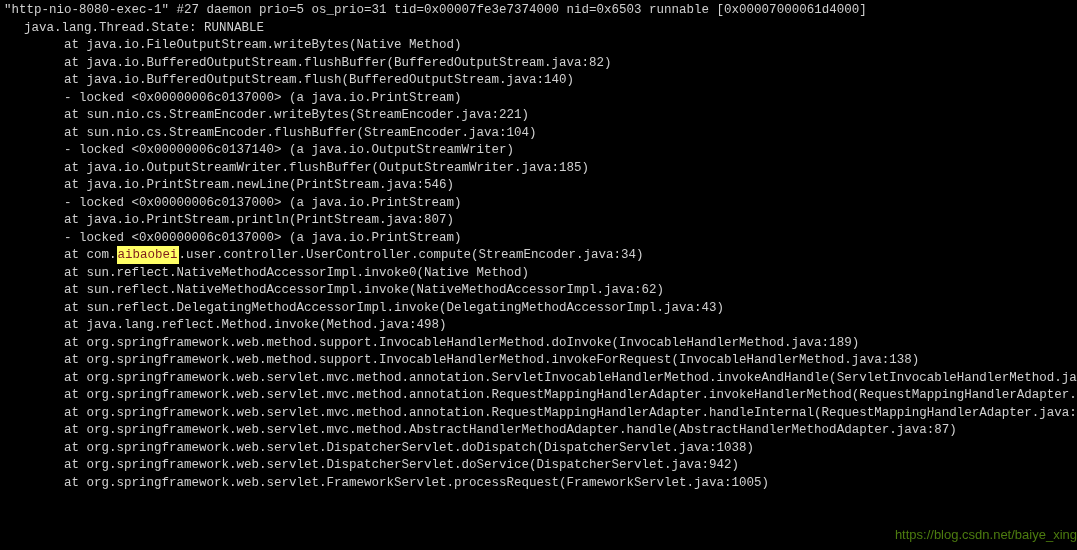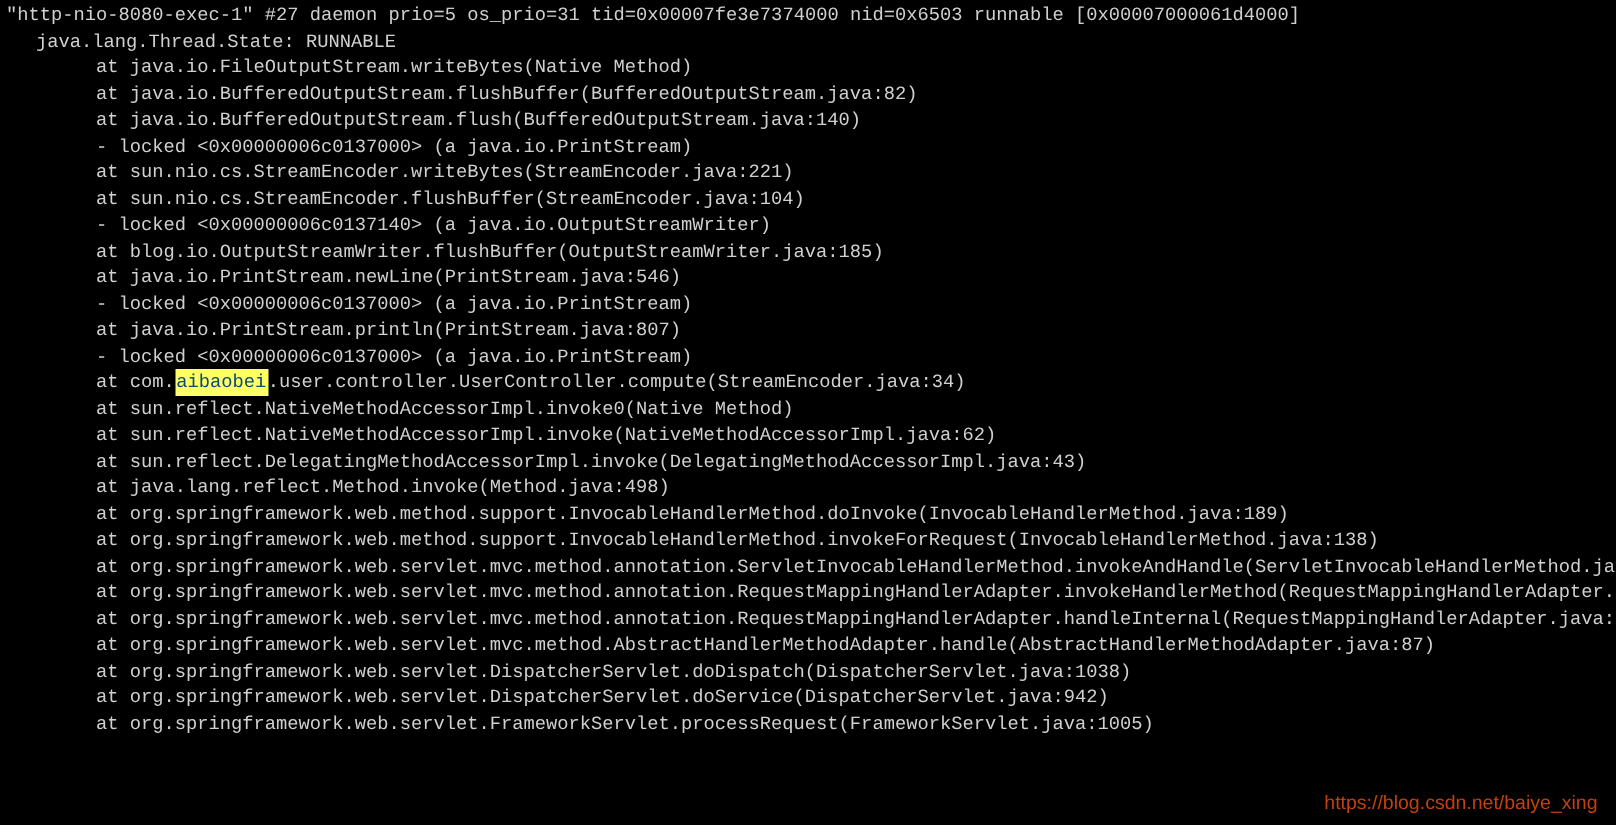--- a/index.html
+++ b/index.html
@@ -14,28 +14,28 @@
       font-size: 12.5px;
       line-height: 1.4;
       padding: 2px 4px;
       width: 1077px;
       height: 550px;
       overflow: hidden;
       white-space: nowrap;
     }
     .highlight {
       background: #ffff66;
-      color: #0c4a6e;
+      color: #7f1d1d;
       padding: 2px 1px;
     }
     .watermark {
       position: fixed;
-      right: 12px;
+      right: 0;
       bottom: 6px;
-      color: #c2410c;
+      color: #4d7c0f;
       font-family: Arial, sans-serif;
       font-size: 13px;
       text-shadow: 0 0 2px rgba(0,0,0,0.8);
     }
     .line {
       white-space: pre;
     }
     .indent1 { padding-left: 20px; }
     .indent2 { padding-left: 60px; }
   </style>
@@ -45,21 +45,21 @@
 <div class="line">"http-nio-8080-exec-1" #27 daemon prio=5 os_prio=31 tid=0x00007fe3e7374000 nid=0x6503 runnable [0x00007000061d4000]</div>
 <div class="line indent1">java.lang.Thread.State: RUNNABLE</div>
 <div id="frames-before">
     <div class="line indent2">at java.io.FileOutputStream.writeBytes(Native Method)</div>
     <div class="line indent2">at java.io.BufferedOutputStream.flushBuffer(BufferedOutputStream.java:82)</div>
     <div class="line indent2">at java.io.BufferedOutputStream.flush(BufferedOutputStream.java:140)</div>
     <div class="line indent2">- locked &lt;0x00000006c0137000&gt; (a java.io.PrintStream)</div>
     <div class="line indent2">at sun.nio.cs.StreamEncoder.writeBytes(StreamEncoder.java:221)</div>
     <div class="line indent2">at sun.nio.cs.StreamEncoder.flushBuffer(StreamEncoder.java:104)</div>
     <div class="line indent2">- locked &lt;0x00000006c0137140&gt; (a java.io.OutputStreamWriter)</div>
-    <div class="line indent2">at blog.io.OutputStreamWriter.flushBuffer(OutputStreamWriter.java:185)</div>
+    <div class="line indent2">at java.io.OutputStreamWriter.flushBuffer(OutputStreamWriter.java:185)</div>
     <div class="line indent2">at java.io.PrintStream.newLine(PrintStream.java:546)</div>
     <div class="line indent2">- locked &lt;0x00000006c0137000&gt; (a java.io.PrintStream)</div>
     <div class="line indent2">at java.io.PrintStream.println(PrintStream.java:807)</div>
     <div class="line indent2">- locked &lt;0x00000006c0137000&gt; (a java.io.PrintStream)</div>
   </div>
 <div class="line indent2"><span>at com.</span><span class="highlight">aibaobei</span><span>.user.controller.UserController.compute(StreamEncoder.java:34)</span></div>
 <div id="frames-after">
     <div class="line indent2">at sun.reflect.NativeMethodAccessorImpl.invoke0(Native Method)</div>
     <div class="line indent2">at sun.reflect.NativeMethodAccessorImpl.invoke(NativeMethodAccessorImpl.java:62)</div>
     <div class="line indent2">at sun.reflect.DelegatingMethodAccessorImpl.invoke(DelegatingMethodAccessorImpl.java:43)</div>

